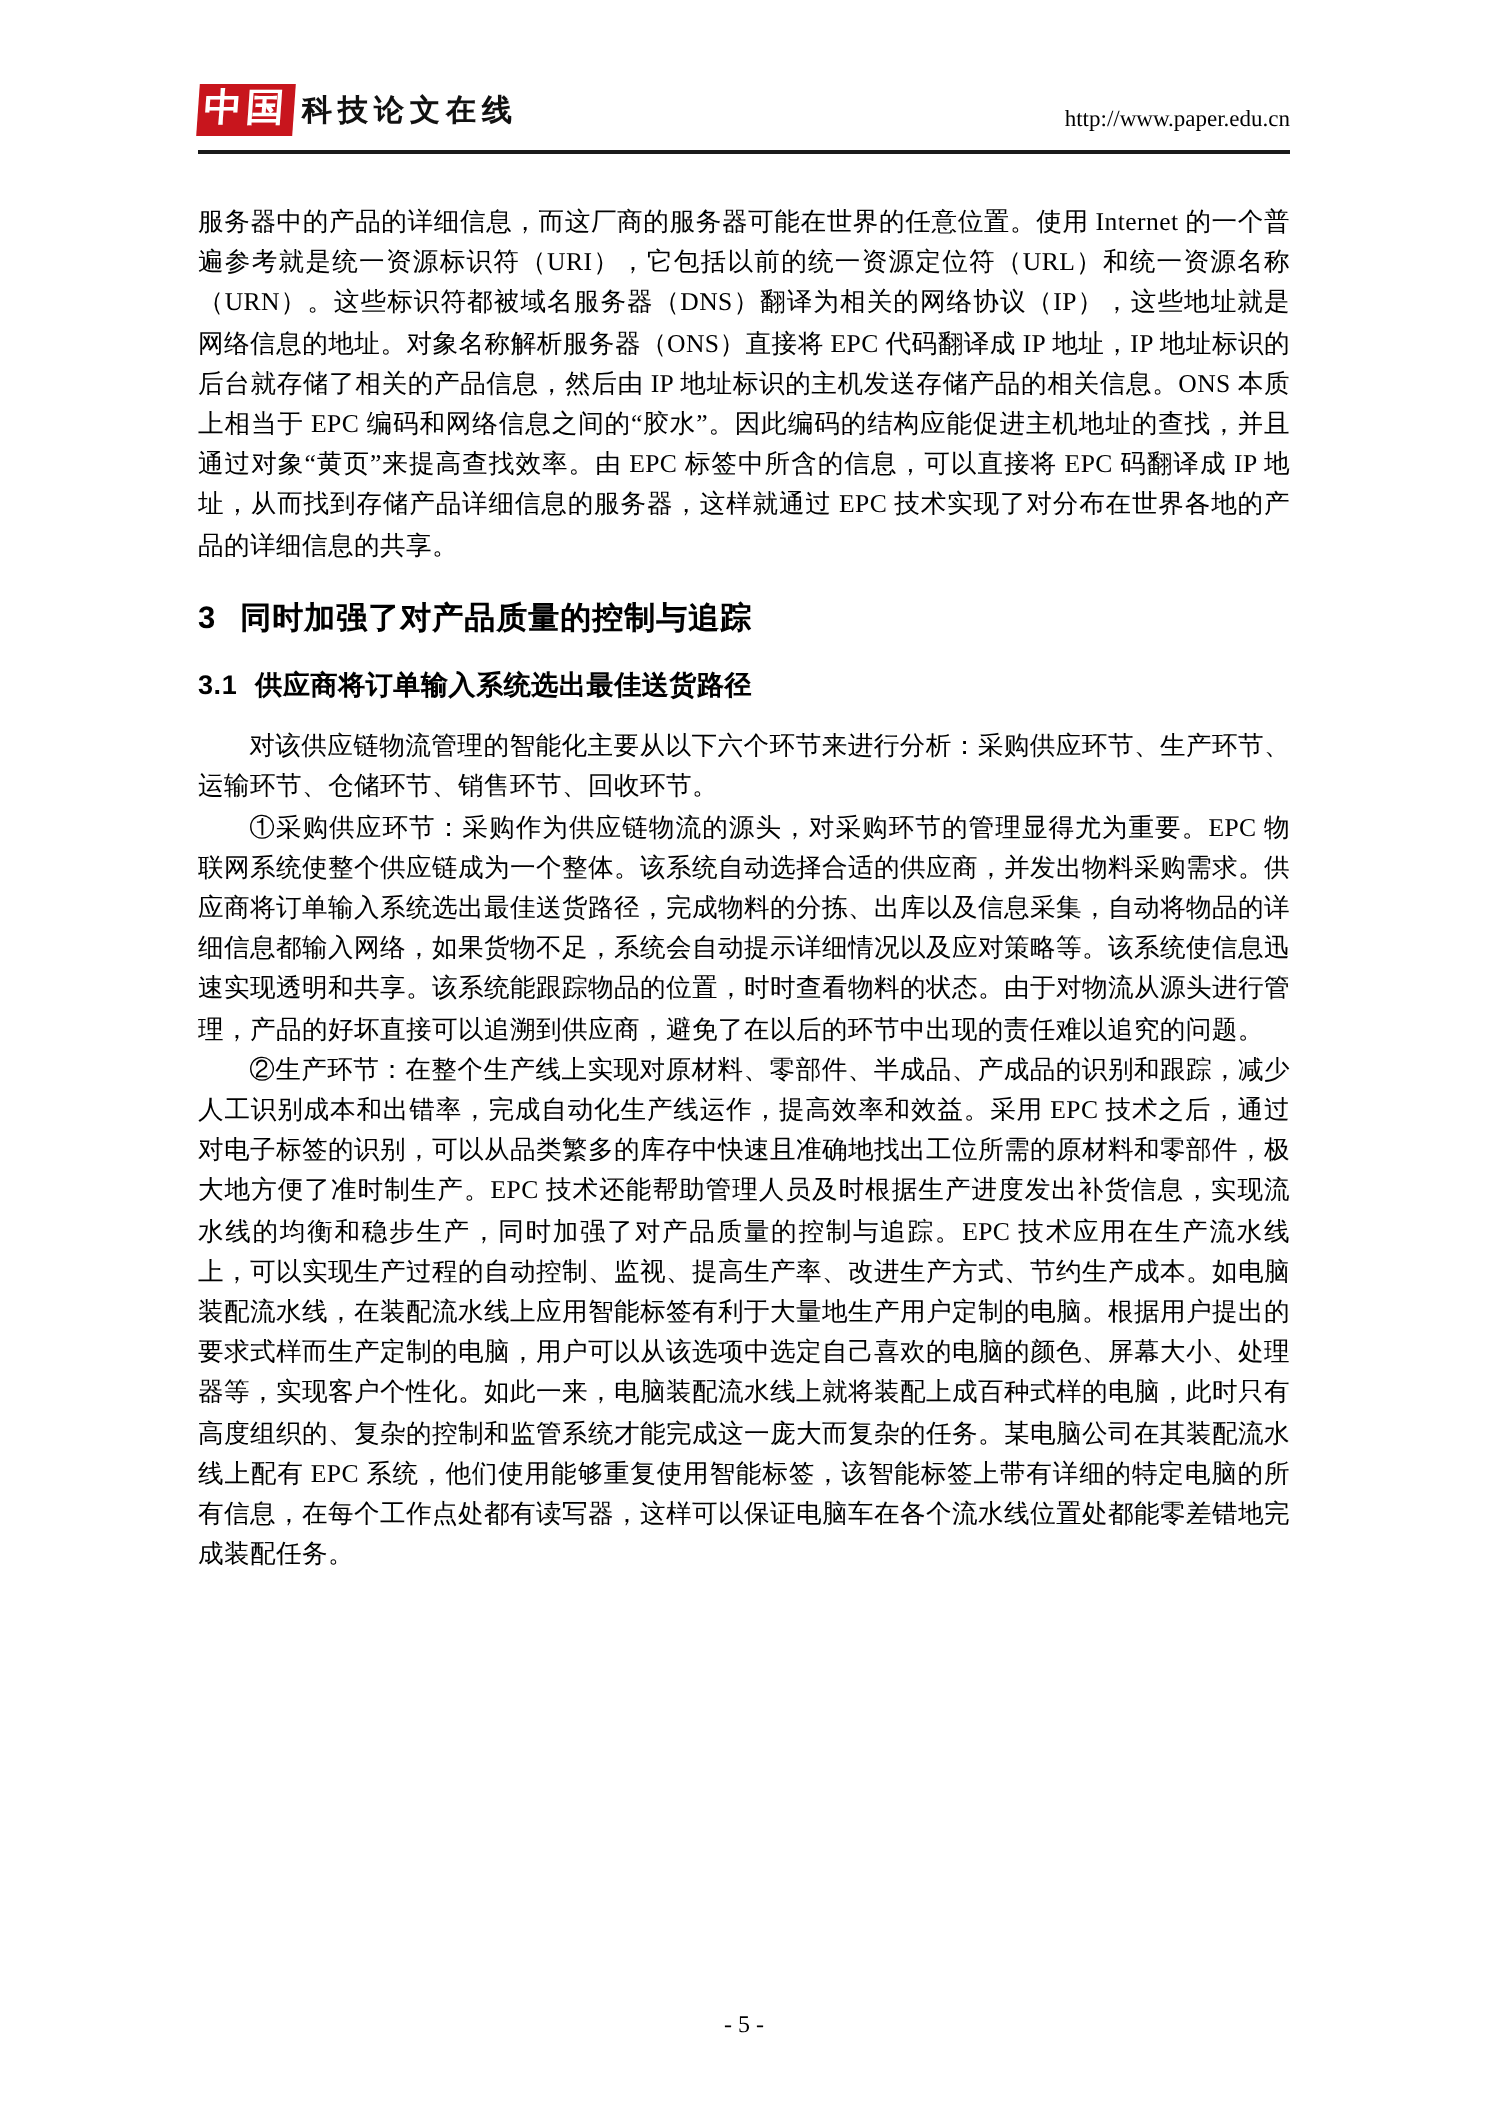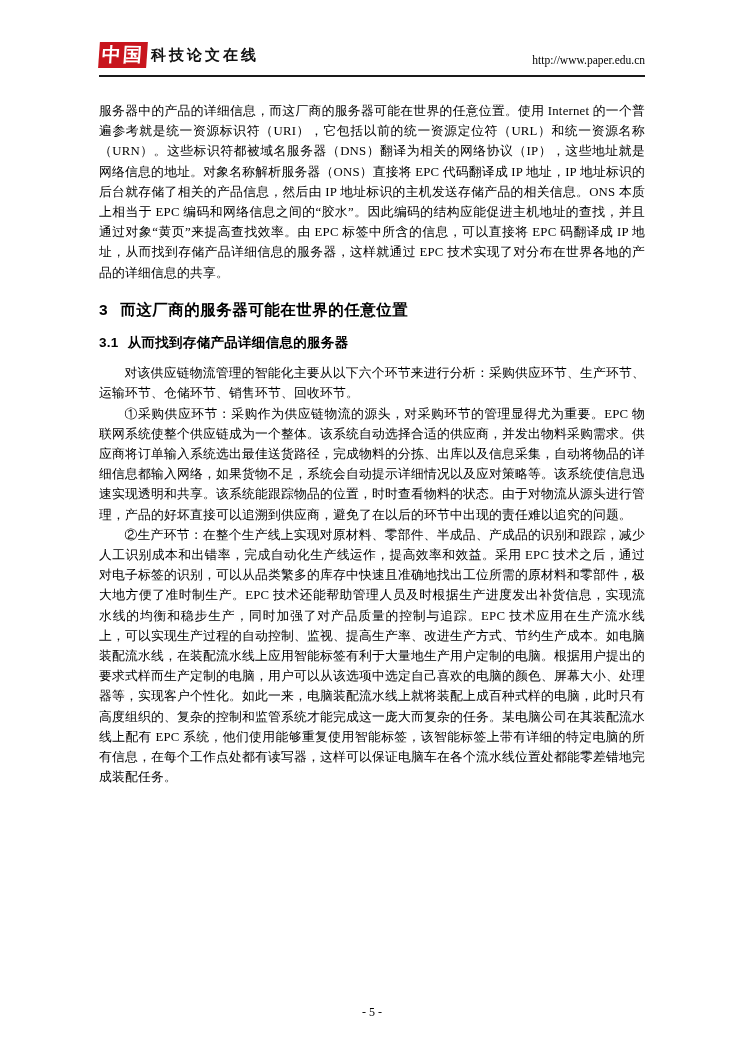--- a/index.html
+++ b/index.html
@@ -110,25 +110,25 @@
     </div>
     <a class="header-url">http://www.paper.edu.cn</a>
   </header>
 
   <main class="doc-body">
 
     <p class="no-indent">服务器中的产品的详细信息，而这厂商的服务器可能在世界的任意位置。使用 Internet 的一个普遍参考就是统一资源标识符（URI），它包括以前的统一资源定位符（URL）和统一资源名称（URN）。这些标识符都被域名服务器（DNS）翻译为相关的网络协议（IP），这些地址就是网络信息的地址。对象名称解析服务器（ONS）直接将 EPC 代码翻译成 IP 地址，IP 地址标识的后台就存储了相关的产品信息，然后由 IP 地址标识的主机发送存储产品的相关信息。ONS 本质上相当于 EPC 编码和网络信息之间的“胶水”。因此编码的结构应能促进主机地址的查找，并且通过对象“黄页”来提高查找效率。由 EPC 标签中所含的信息，可以直接将 EPC 码翻译成 IP 地址，从而找到存储产品详细信息的服务器，这样就通过 EPC 技术实现了对分布在世界各地的产品的详细信息的共享。</p>
 
 
     <h2 class="section-heading">
-      <span class="sec-num">3</span><span>而这厂商的服务器可能在世界的任意位置</span>
+      <span class="sec-num">3</span><span>同时加强了对产品质量的控制与追踪</span>
     </h2>
 
     <h3 class="subsection-heading">
-      <span class="sec-num">3.1</span><span>从而找到存储产品详细信息的服务器</span>
+      <span class="sec-num">3.1</span><span>供应商将订单输入系统选出最佳送货路径</span>
     </h3>
 
     <p>对该供应链物流管理的智能化主要从以下六个环节来进行分析：采购供应环节、生产环节、运输环节、仓储环节、销售环节、回收环节。</p>
 
     <p>①采购供应环节：采购作为供应链物流的源头，对采购环节的管理显得尤为重要。EPC 物联网系统使整个供应链成为一个整体。该系统自动选择合适的供应商，并发出物料采购需求。供应商将订单输入系统选出最佳送货路径，完成物料的分拣、出库以及信息采集，自动将物品的详细信息都输入网络，如果货物不足，系统会自动提示详细情况以及应对策略等。该系统使信息迅速实现透明和共享。该系统能跟踪物品的位置，时时查看物料的状态。由于对物流从源头进行管理，产品的好坏直接可以追溯到供应商，避免了在以后的环节中出现的责任难以追究的问题。</p>
 
     <p>②生产环节：在整个生产线上实现对原材料、零部件、半成品、产成品的识别和跟踪，减少人工识别成本和出错率，完成自动化生产线运作，提高效率和效益。采用 EPC 技术之后，通过对电子标签的识别，可以从品类繁多的库存中快速且准确地找出工位所需的原材料和零部件，极大地方便了准时制生产。EPC 技术还能帮助管理人员及时根据生产进度发出补货信息，实现流水线的均衡和稳步生产，同时加强了对产品质量的控制与追踪。EPC 技术应用在生产流水线上，可以实现生产过程的自动控制、监视、提高生产率、改进生产方式、节约生产成本。如电脑装配流水线，在装配流水线上应用智能标签有利于大量地生产用户定制的电脑。根据用户提出的要求式样而生产定制的电脑，用户可以从该选项中选定自己喜欢的电脑的颜色、屏幕大小、处理器等，实现客户个性化。如此一来，电脑装配流水线上就将装配上成百种式样的电脑，此时只有高度组织的、复杂的控制和监管系统才能完成这一庞大而复杂的任务。某电脑公司在其装配流水线上配有 EPC 系统，他们使用能够重复使用智能标签，该智能标签上带有详细的特定电脑的所有信息，在每个工作点处都有读写器，这样可以保证电脑车在各个流水线位置处都能零差错地完成装配任务。</p>
 
   </main>
 

